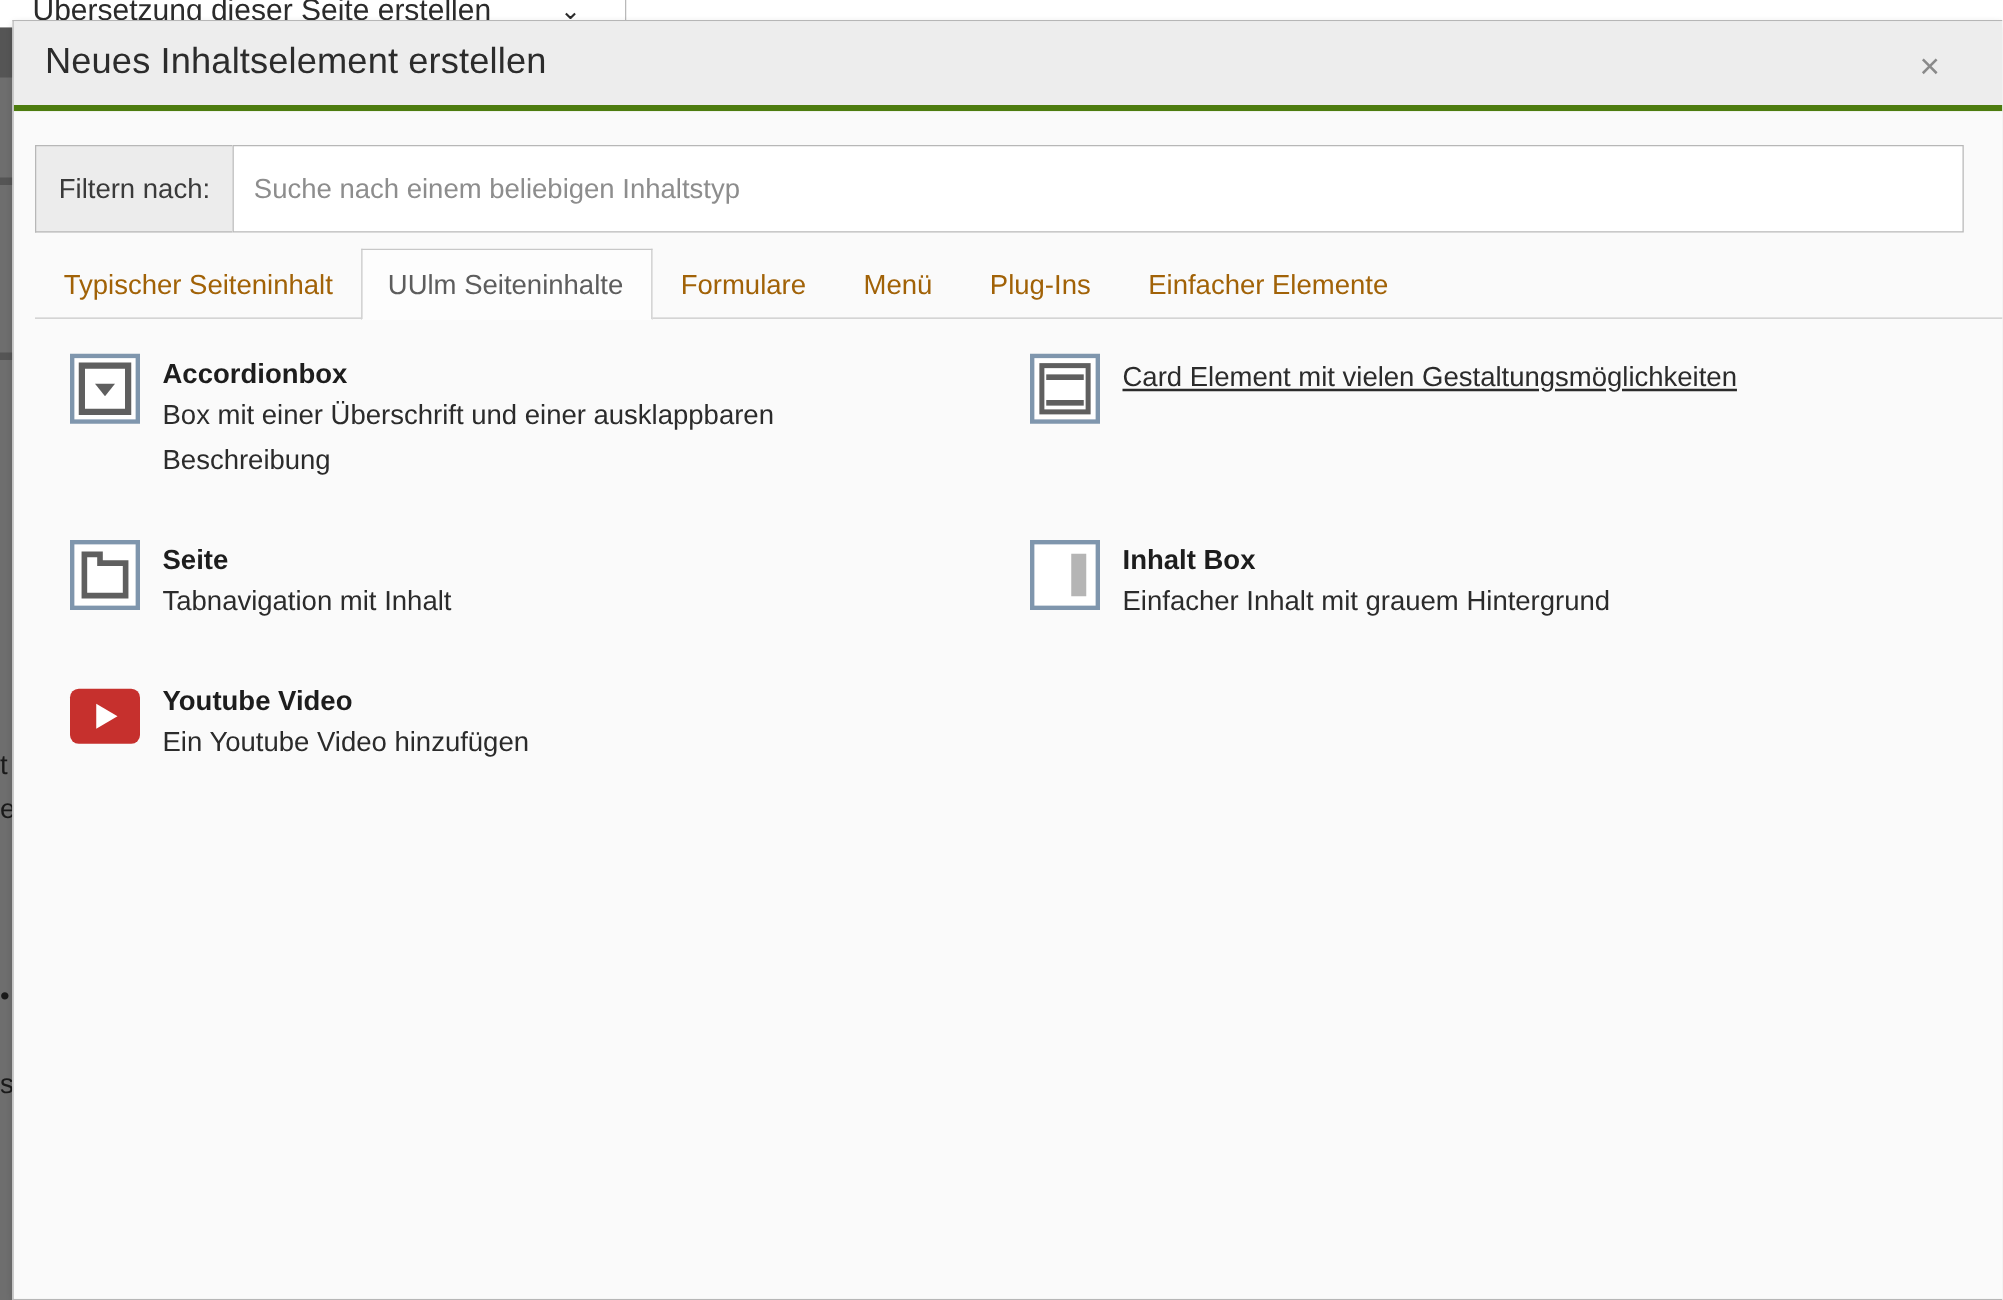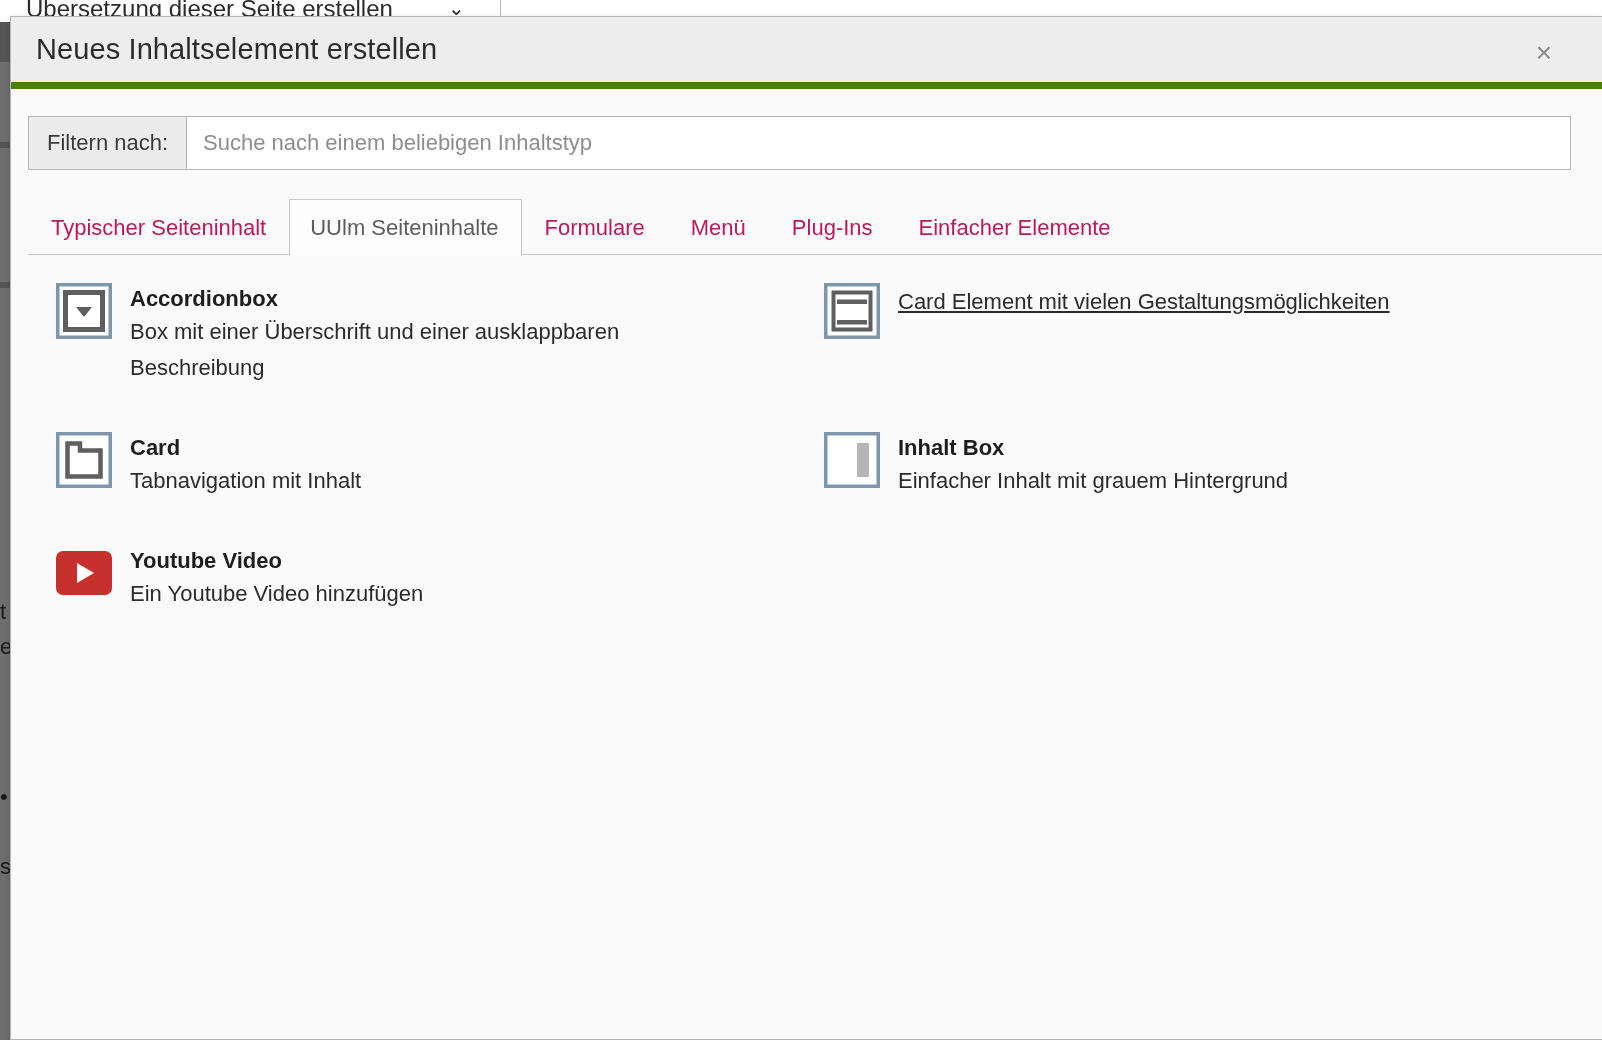--- a/index.html
+++ b/index.html
@@ -51,42 +51,42 @@
     background: #fafafa;
     border: 1px solid #b6b6b6;
     border-right: none;
     box-shadow: 0 2px 6px rgba(0,0,0,.18);
     overflow: hidden;
   }
   .modal-header {
     position: relative;
     height: 72px;
     background: #ededed;
-    border-bottom: 7px solid #4d7c0f;
+    border-bottom: 5px solid #4d7c0f;
   }
   .modal-title {
     position: absolute; left: 25px; top: 16px;
     font-size: 29px; color: #2c2c2c; font-weight: 400;
     letter-spacing: .1px;
   }
   .modal-close {
     position: absolute; right: 50px; top: 22px;
     font-size: 28px; line-height: 28px; color: #8a8a8a;
     cursor: pointer; font-weight: 400;
     background: none; border: none; padding: 0;
     font-family: "Liberation Sans", sans-serif;
   }
 
   .modal-body { position: relative; height: 951px; background: #fafafa; }
 
   
   .filter-row {
     position: absolute; left: 17px; top: 27px;
     display: flex; align-items: stretch;
-    width: 1543px; height: 54px;
+    width: 1543px; height: 70px;
   }
   .filter-prefix {
     display: flex; align-items: center;
     padding: 0 18px;
     background: #ececec;
     border: 1px solid #b7b7b7;
     border-right: none;
     font-size: 22px; color: #3a3a3a;
     white-space: nowrap;
   }
@@ -109,21 +109,21 @@
   }
   .tabs-underline {
     position: absolute; left: 17px; top: 165px;
     width: 1585px; height: 1px; background: #c7c7c7;
   }
   .tab {
     position: relative;
     height: 56px;
     display: flex; align-items: center; justify-content: center;
     padding: 0 22px;
-    font-size: 22px; color: #be185d;
+    font-size: 22px; color: #a16207;
     cursor: pointer;
     border: 1px solid transparent;
     border-bottom: none;
     background: transparent;
     white-space: nowrap;
     font-family: "Liberation Sans", sans-serif;
     top: 0;
   }
   .tab.active {
     background: #fdfdfd;
@@ -262,21 +262,21 @@
             </div>
           </div>
           <div class="item">
             <div class="ico-wrap">
               <svg class="ico" viewBox="0 0 56 56" xmlns="http://www.w3.org/2000/svg">
                 <rect x="1" y="1" width="54" height="54" fill="#ffffff" stroke="#7f96ad" stroke-width="5"></rect>
                 <path d="M11.5 44.5 L11.5 11.5 L24 11.5 L24 18.5 L44.5 18.5 L44.5 44.5 Z" fill="#ffffff" stroke="#5f5f5f" stroke-width="4.5" stroke-linejoin="miter"></path>
               </svg>
             </div>
             <div class="txt">
-              <div class="name">Card</div>
+              <div class="name">Seite</div>
               <div class="desc">Tabnavigation mit Inhalt</div>
             </div>
           </div>
           <div class="item">
             <div class="ico-wrap">
               <svg class="ico" viewBox="0 0 56 56" xmlns="http://www.w3.org/2000/svg">
                 <rect x="1" y="1" width="54" height="54" fill="#ffffff" stroke="#7f96ad" stroke-width="5"></rect>
                 <rect x="6" y="6" width="44" height="44" fill="#ffffff"></rect>
                 <rect x="33" y="11" width="12" height="34" fill="#b5b5b5"></rect>
               </svg>

